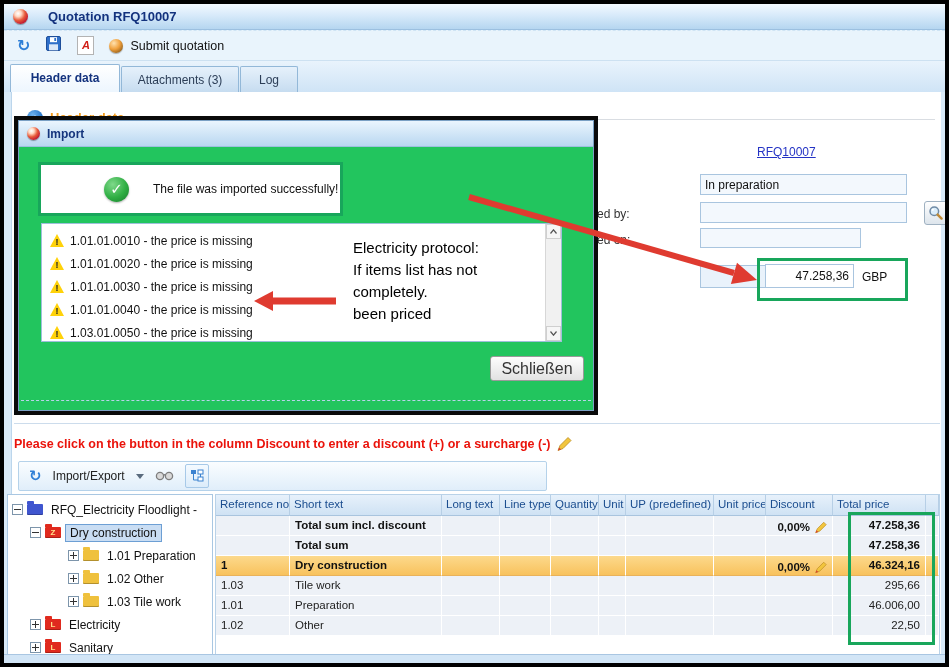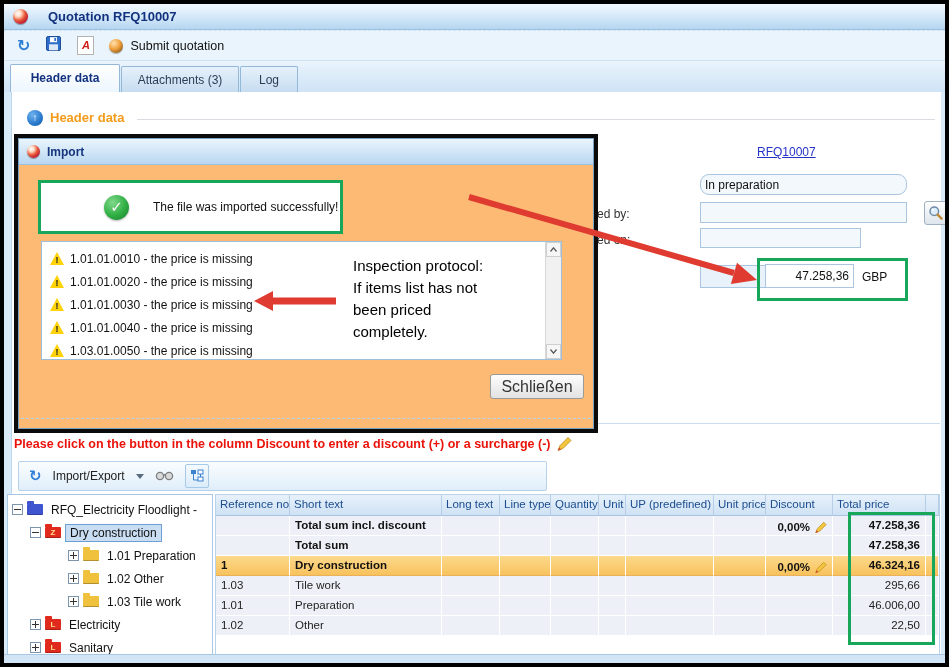--- a/index.html
+++ b/index.html
@@ -91,21 +91,21 @@
   .hcell{box-sizing:border-box;height:21px;font-size:11.5px;color:#1b4d8f;padding:3px 4px 0 4px;white-space:nowrap;overflow:hidden;
     background:linear-gradient(180deg,#e7f1fb,#cfe2f4);border-right:1px solid #b7cfe6;border-bottom:1px solid #a9c4de;}
   .cell{box-sizing:border-box;height:20px;font-size:11.5px;color:#222;padding:3px 5px 0 5px;white-space:nowrap;overflow:hidden;
     background:#edf1f7;border-right:1px solid #ffffff;border-bottom:1px solid #ffffff;}
   .num{text-align:right;}
   .r-bold .cell{font-weight:bold;color:#111;}
   .r-hl .cell{background:linear-gradient(180deg,#fcd98c,#f8c25d);border-bottom:1px solid #e9b25a;}
   .disc{display:flex;align-items:center;justify-content:flex-end;gap:4px;}
 
   
-  #import-dialog{left:14px;top:134px;width:584px;height:299px;box-sizing:border-box;border:4px solid #0a0a0a;background:#fdba74;z-index:20;}
+  #import-dialog{left:14px;top:116px;width:584px;height:299px;box-sizing:border-box;border:4px solid #0a0a0a;background:#22c55e;z-index:20;}
   #dlg-inner{position:absolute;left:0;top:0;right:0;bottom:0;border:1px solid #7aa0c4;}
   #dlg-title{position:absolute;left:0;top:0;right:0;height:25px;display:flex;align-items:center;gap:7px;padding-left:8px;
     background:linear-gradient(180deg,#eaf5fe,#b9d7f0);border-bottom:1px solid #9dc0de;}
   #dlg-title .t{font-size:12px;font-weight:bold;color:#15357d;}
   #success-box{position:absolute;left:19px;top:41px;width:305px;height:54px;box-sizing:border-box;border:3px solid #18a65b;background:#fff;
     display:flex;align-items:center;gap:24px;padding-left:63px;}
   #check-circle{width:25px;height:25px;border-radius:50%;flex:0 0 auto;
     background:radial-gradient(circle at 35% 30%,#7fd98a,#2fae43 55%,#187a2c 100%);box-shadow:0 1px 2px rgba(0,0,0,.3);
     color:#fff;font-family:"DejaVu Sans",sans-serif;font-size:15px;font-weight:bold;text-align:center;line-height:25px;}
   #success-text{font-size:12px;color:#111;white-space:nowrap;}
@@ -161,21 +161,21 @@
   <div id="content-bg" class="abs"></div>
   <div id="left-strip" class="abs"></div>
   <div id="right-strip" class="abs"></div>
 
   <div id="hd-icon" class="abs">↑</div>
   <div id="hd-title" class="abs">Header data</div>
   <div id="hd-line" class="abs"></div>
 
   <span class="frag abs" style="left:588px;top:146px;">t:</span>
   <a class="rfq abs" style="left:757px;top:145px;">RFQ10007</a>
-  <input class="field abs" style="left: 700px; top: 174px; width: 207px; height: 21px; border-radius: 9px;" readonly="" value="In preparation">
+  <input class="field abs" style="left: 700px; top: 174px; width: 207px; height: 21px;" readonly="" value="In preparation">
   <span class="frag abs" style="left:597px;top:207px;">ed by:</span>
   <input class="field abs" style="left: 700px; top: 202px; width: 207px; height: 21px;" readonly="">
   <button id="search-btn" class="abs">
     <svg width="16" height="16" viewBox="0 0 16 16">
         <circle cx="6.3" cy="6.3" r="4.3" fill="#dceefb" stroke="#6f8aa5" stroke-width="1.5"></circle>
         <circle cx="4.8" cy="4.8" r="1.1" fill="#ffffff"></circle>
         <line x1="9.6" y1="9.6" x2="13.6" y2="13.6" stroke="#c08a36" stroke-width="2.4" stroke-linecap="round"></line>
       </svg>
   </button>
   <span class="frag abs" style="left:597px;top:233px;">ed on:</span>
@@ -415,24 +415,24 @@
             </div>
           <div class="sbtn" style="bottom:0;">
               <svg width="7" height="5" viewBox="0 0 7 5">
                 <path d="M0.5 0.5 L3.5 4.2 L6.5 0.5" fill="none" stroke="#555" stroke-width="1.2"></path>
               </svg>
             </div>
         </div>
       </div>
 
       <div id="note">
-        <div>Inspection protocol:</div>
+        <div>Electricity protocol:</div>
         <div>If items list has not</div>
+        <div>completely.</div>
         <div>been priced</div>
-        <div>completely.</div>
       </div>
 
       <div id="dlg-foot-line"></div>
       <button id="close-btn">Schließen</button>
     </div>
   </div>
 
   <svg id="arrows" class="abs" width="949" height="667" viewBox="0 0 949 667">
     <line x1="469" y1="197" x2="734" y2="273" stroke="#df3b30" stroke-width="6"></line>
     <polygon points="757,280 730.9,284 737,262.8" fill="#df3b30"></polygon>

